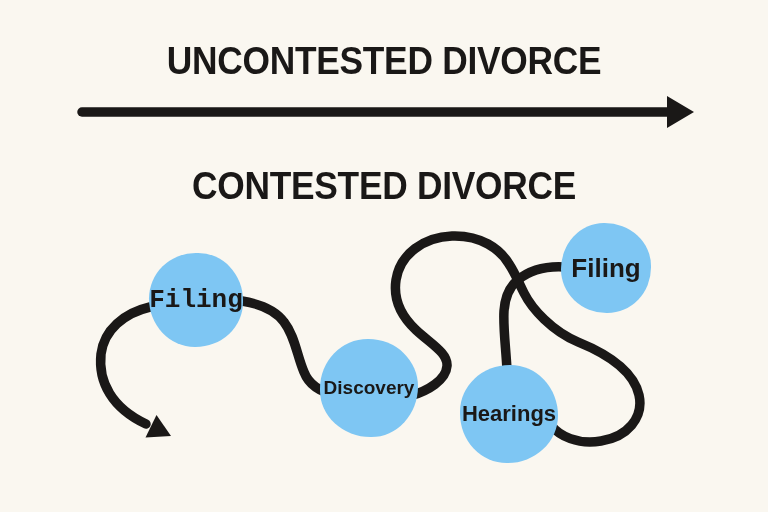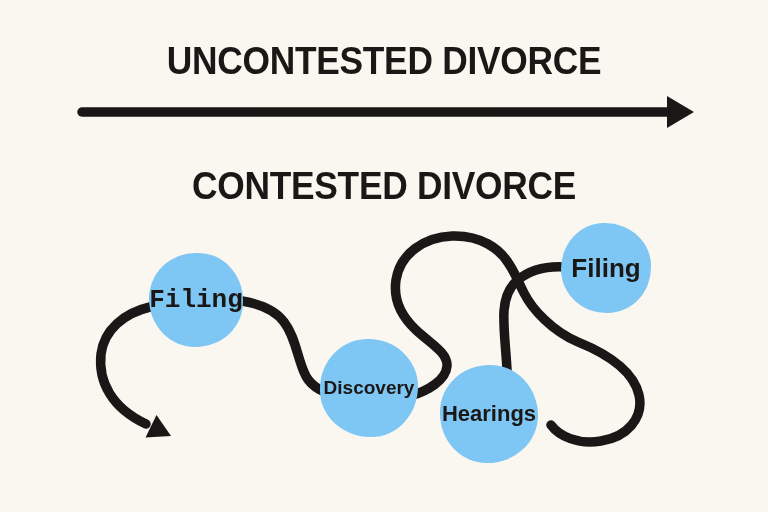--- a/index.html
+++ b/index.html
@@ -61,21 +61,21 @@
     justify-content: center;
     background: var(--bubble);
     color: var(--ink);
     font-weight: 700;
     text-align: center;
     border-radius: 50% 48% 51% 49% / 49% 51% 48% 52%;
     white-space: nowrap;
   }
   .stage-filing    { left: 149px; top: 253px; width: 94px; height: 94px; font-size: 26px; font-family: Liberation Mono, monospace; }
   .stage-discovery { left: 320px; top: 339px; width: 98px; height: 98px; font-size: 19px; border-radius: 49% 51% 48% 52% / 51% 49% 52% 48%; }
-  .stage-hearings  { left: 440px; top: 365px; width: 98px; height: 98px; font-size: 22px; border-radius: 51% 49% 52% 48% / 48% 52% 49% 51%; }
+  .stage-hearings  { left: 460px; top: 365px; width: 98px; height: 98px; font-size: 22px; border-radius: 51% 49% 52% 48% / 48% 52% 49% 51%; }
   .stage-trial     { left: 561px; top: 223px; width: 90px; height: 90px; font-size: 26px; border-radius: 48% 52% 49% 51% / 52% 48% 51% 49%; }
 </style>
 </head>
 <body>
 
 <div class="canvas">
 
   <svg class="art" viewBox="0 0 768 512" aria-hidden="true">
 
     <path class="ln" d="M 82 112 H 667" stroke-linecap="butt"></path>

